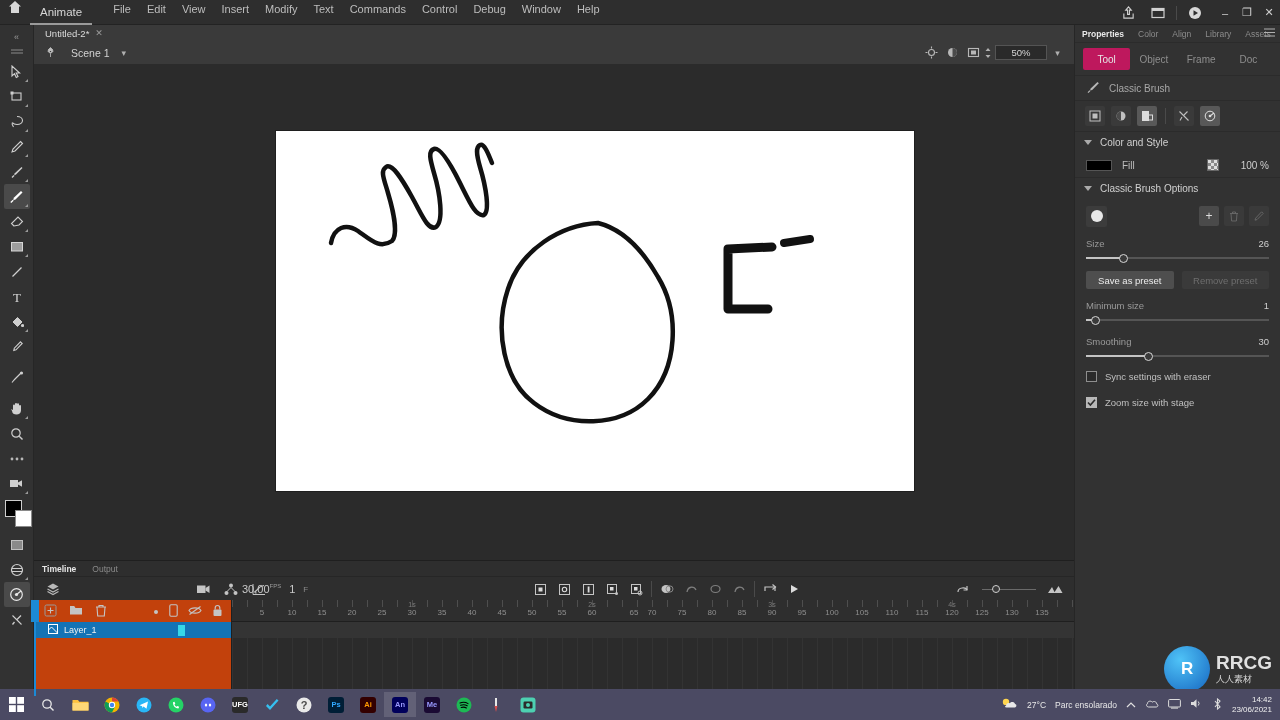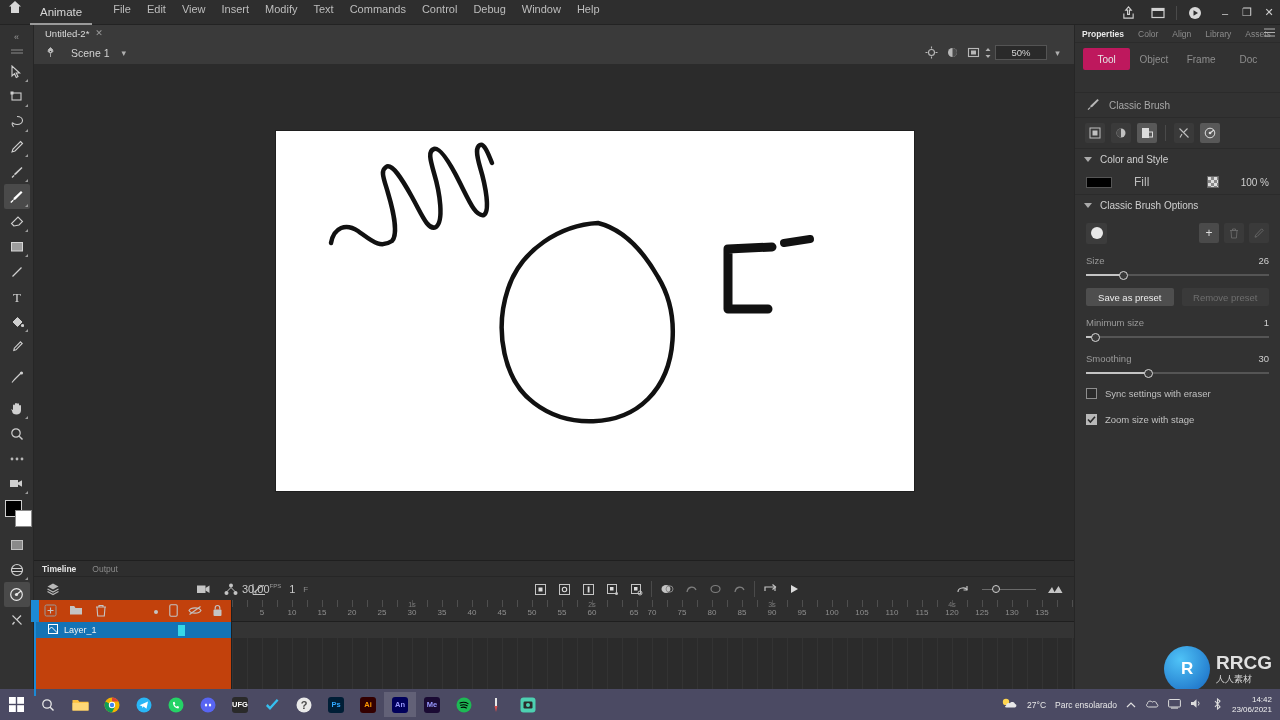--- a/index.html
+++ b/index.html
@@ -111,37 +111,37 @@
   .seg {
     display: flex; height: 22px; margin: 5px 8px 0 8px; background: #323232;
   }
   .segbtn {
     flex: 1; display: flex; align-items: center; justify-content: center;
     font-size: 10px; color: #8e8e8e; border-radius: 2px;
   }
   .segbtn.on { background: #be185d; color: #e6e6e6; }
   .brushrow {
     height: 26px; display: flex; align-items: center; gap: 9px; padding: 0 11px;
-    margin-top: 22px; border-bottom: 1px solid #2b2b2b; border-top: 1px solid #2b2b2b;
+    margin-top: 5px; border-bottom: 1px solid #2b2b2b; border-top: 1px solid #2b2b2b;
   }
   .brushname { font-size: 10px; color: #a8a8a8; }
   .iconrow { height: 30px; display: flex; align-items: center; padding: 0 10px; gap: 6px; }
   .sqbtn { width: 20px; height: 20px; background: #3a3a3a; border-radius: 2px;
            display: flex; align-items: center; justify-content: center; }
   .sqbtn.on { background: #585858; }
   .vsep { width: 1px; height: 16px; background: #4a4a4a; margin: 0 2px; }
   .sectionhdr {
     height: 22px; display: flex; align-items: center; gap: 8px; padding: 0 9px;
     font-size: 10px; color: #d0d0d0; border-top: 1px solid #2b2b2b;
   }
   .arrowdn { width: 0; height: 0; border-left: 4px solid transparent;
              border-right: 4px solid transparent; border-top: 5px solid #aaa; }
   .fillrow { height: 24px; display: flex; align-items: center; padding: 0 11px; }
   .fillsw { width: 26px; height: 11px; background: #000; border: 1px solid #555; }
-  .filllbl { margin-left: 22px; font-size: 12px; color: #bdbdbd; }
+  .filllbl { margin-left: 10px; font-size: 10px; color: #bdbdbd; }
   .checker { width: 12px; height: 12px; margin-left: auto;
     background-image:
       linear-gradient(45deg, #888 25%, transparent 25%, transparent 75%, #888 75%),
       linear-gradient(45deg, #888 25%, transparent 25%, transparent 75%, #888 75%);
     background-size: 6px 6px; background-position: 0 0, 3px 3px; background-color: #ddd;
     border: 1px solid #666;
   }
   .opval { width: 42px; text-align: right; font-size: 10px; color: #cfcfcf; margin-left: 8px; }
   .presetrow { height: 34px; display: flex; align-items: center; padding: 0 11px; }
   .presetcircle { width: 21px; height: 21px; background: #3c3c3c; border-radius: 2px;

